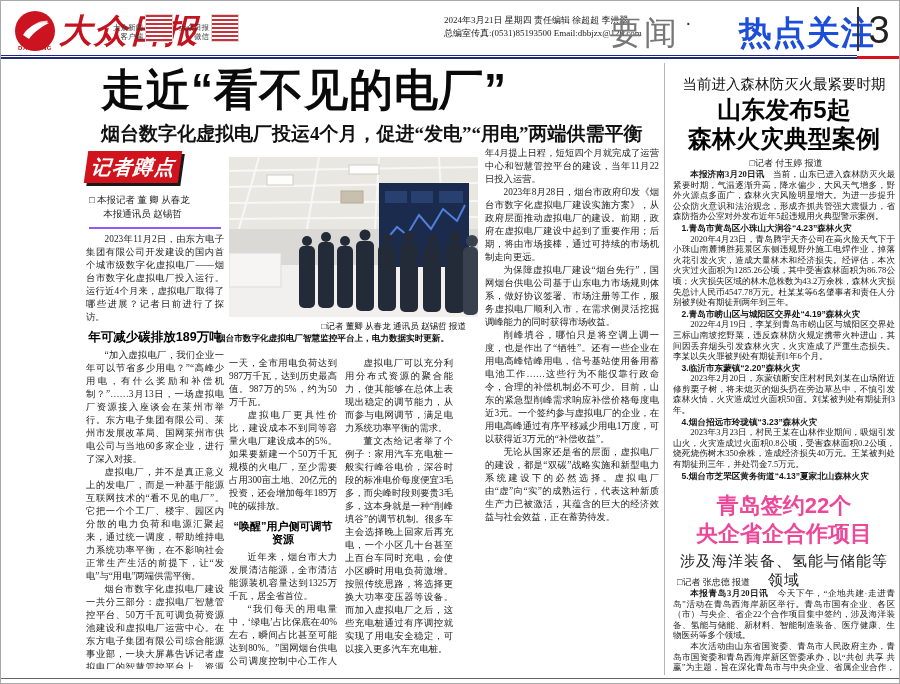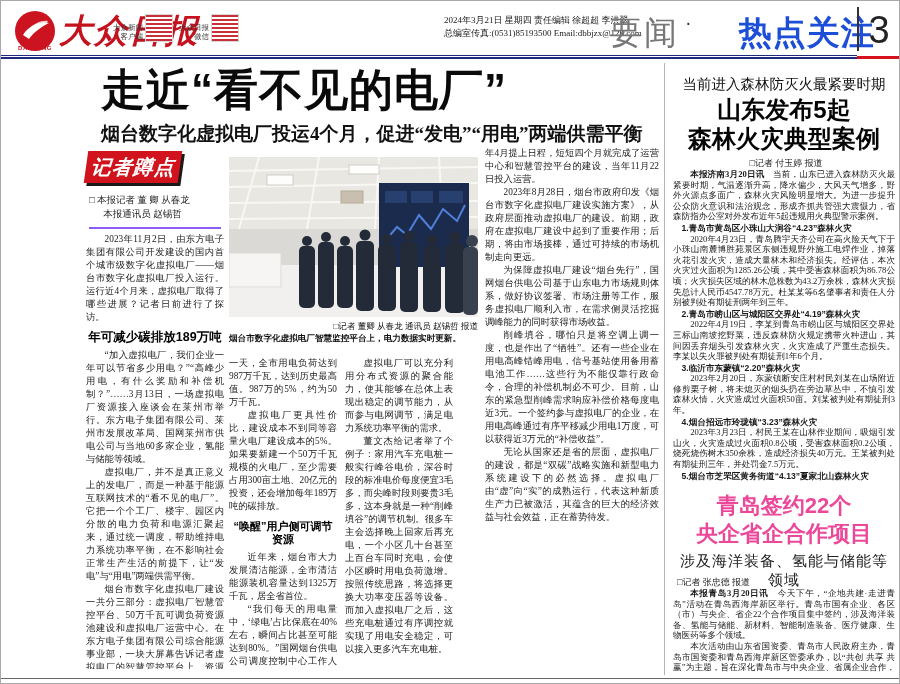--- a/index.html
+++ b/index.html
@@ -36,21 +36,21 @@
         transform:skewX(-8deg);box-shadow:3px 3px 0 #1a1a1a;display:flex;align-items:center;justify-content:center;}
   .badge span{color:#fff;font-size:20px;font-weight:900;font-style:italic;
         font-family:"Liberation Sans",sans-serif;letter-spacing:1px;transform:skewX(4deg);}
   .byline-block{position:absolute;left:88px;top:192px;width:132px;font-size:9.5px;line-height:14px;
         color:#222;border-bottom:2px solid #8b5cf6;padding-bottom:6px;}
   .col{position:absolute;text-align:justify;font-size:9.3px;line-height:13px;color:#1a1a1a;overflow:hidden;}
   .col p{margin:0;text-indent:2em;}
   .subhead{font-family:"Liberation Sans",sans-serif;font-weight:bold;font-size:12.5px;text-align:center;
         text-indent:0 !important;margin:7px 0 5px !important;color:#000;}
   .photo{position:absolute;left:228px;top:156px;width:249px;height:160px;overflow:hidden;background:#e5e3df;}
-  .caption{position:absolute;left:228px;top:319px;width:249px;font-size:8.6px;line-height:12px;color:#111;}
+  .caption{position:absolute;left:216px;top:319px;width:249px;font-size:8.6px;line-height:12px;color:#111;}
   .caption .cap-byline{text-align:right;}
   .caption .cap-text{font-weight:bold;}
   .divider-v{position:absolute;left:663px;top:62px;width:1px;height:612px;background:#b5b5b5;}
   
   .sb-kicker{position:absolute;left:672px;top:74px;width:222px;text-align:center;font-size:14.5px;color:#111;}
   .sb-head{position:absolute;width:222px;left:672px;text-align:center;font-family:"Liberation Sans",sans-serif;
         font-weight:900;color:#050505;}
   .sb-head.h1a{top:93px;font-size:24px;}
   .sb-head.h1b{top:122px;font-size:24px;}
   .sb-byline{position:absolute;left:676px;width:218px;font-size:9px;color:#222;}
@@ -157,21 +157,21 @@
     </svg>
   </div>
   <div class="caption">
     <div class="cap-byline">□记者 董卿 从春龙 通讯员 赵锡哲 报道</div>
     <div class="cap-text">烟台市数字化虚拟电厂智慧监控平台上，电力数据实时更新。</div>
   </div>
 
   <div class="col" style="left:85px;top:232px;width:138px;height:436px;">
     <p>2023年11月2日，由东方电子集团有限公司开发建设的国内首个城市级数字化虚拟电厂——烟台市数字化虚拟电厂投入运行。运行近4个月来，虚拟电厂取得了哪些进展？记者日前进行了探访。</p>
     <div class="subhead">年可减少碳排放189万吨</div>
-    <p>“加入虚拟电厂，我们企业一年可以节省多少用电？”“高峰少用电，有什么奖励和补偿机制？”……3月13日，一场虚拟电厂资源接入座谈会在莱州市举行。东方电子集团有限公司、莱州市发展改革局、国网莱州市供电公司与当地60多家企业，氢能与储能等领域。</p>
+    <p>“加入虚拟电厂，我们企业一年可以节省多少用电？”“高峰少用电，有什么奖励和补偿机制？”……3月13日，一场虚拟电厂资源接入座谈会在莱州市举行。东方电子集团有限公司、莱州市发展改革局、国网莱州市供电公司与当地60多家企业，进行了深入对接。</p>
     <p>虚拟电厂，并不是真正意义上的发电厂，而是一种基于能源互联网技术的“看不见的电厂”。它把一个个工厂、楼宇、园区内分散的电力负荷和电源汇聚起来，通过统一调度，帮助维持电力系统功率平衡，在不影响社会正常生产生活的前提下，让“发电”与“用电”两端供需平衡。</p>
     <p>烟台市数字化虚拟电厂建设一共分三部分：虚拟电厂智慧管控平台、50万千瓦可调负荷资源池建设和虚拟电厂运营中心。在东方电子集团有限公司综合能源事业部，一块大屏幕告诉记者虚拟电厂的智慧管控平台上，资源接入、用电负荷、电力数据一目了然。</p>
 
   </div>
 
   <div class="col" style="left:228px;top:356px;width:108px;height:312px;">
     <p style="text-indent:0;">一天，全市用电负荷达到987万千瓦，达到历史最高值。987万的5%，约为50万千瓦。</p>
     <p>虚拟电厂更具性价比，建设成本不到同等容量火电厂建设成本的5%。如果要新建一个50万千瓦规模的火电厂，至少需要占用300亩土地、20亿元的投资，还会增加每年189万吨的碳排放。</p>
     <div class="subhead" style="font-size:11px;">“唤醒”用户侧可调节资源</div>
     <p>近年来，烟台市大力发展清洁能源，全市清洁能源装机容量达到1325万千瓦，居全省首位。</p>

